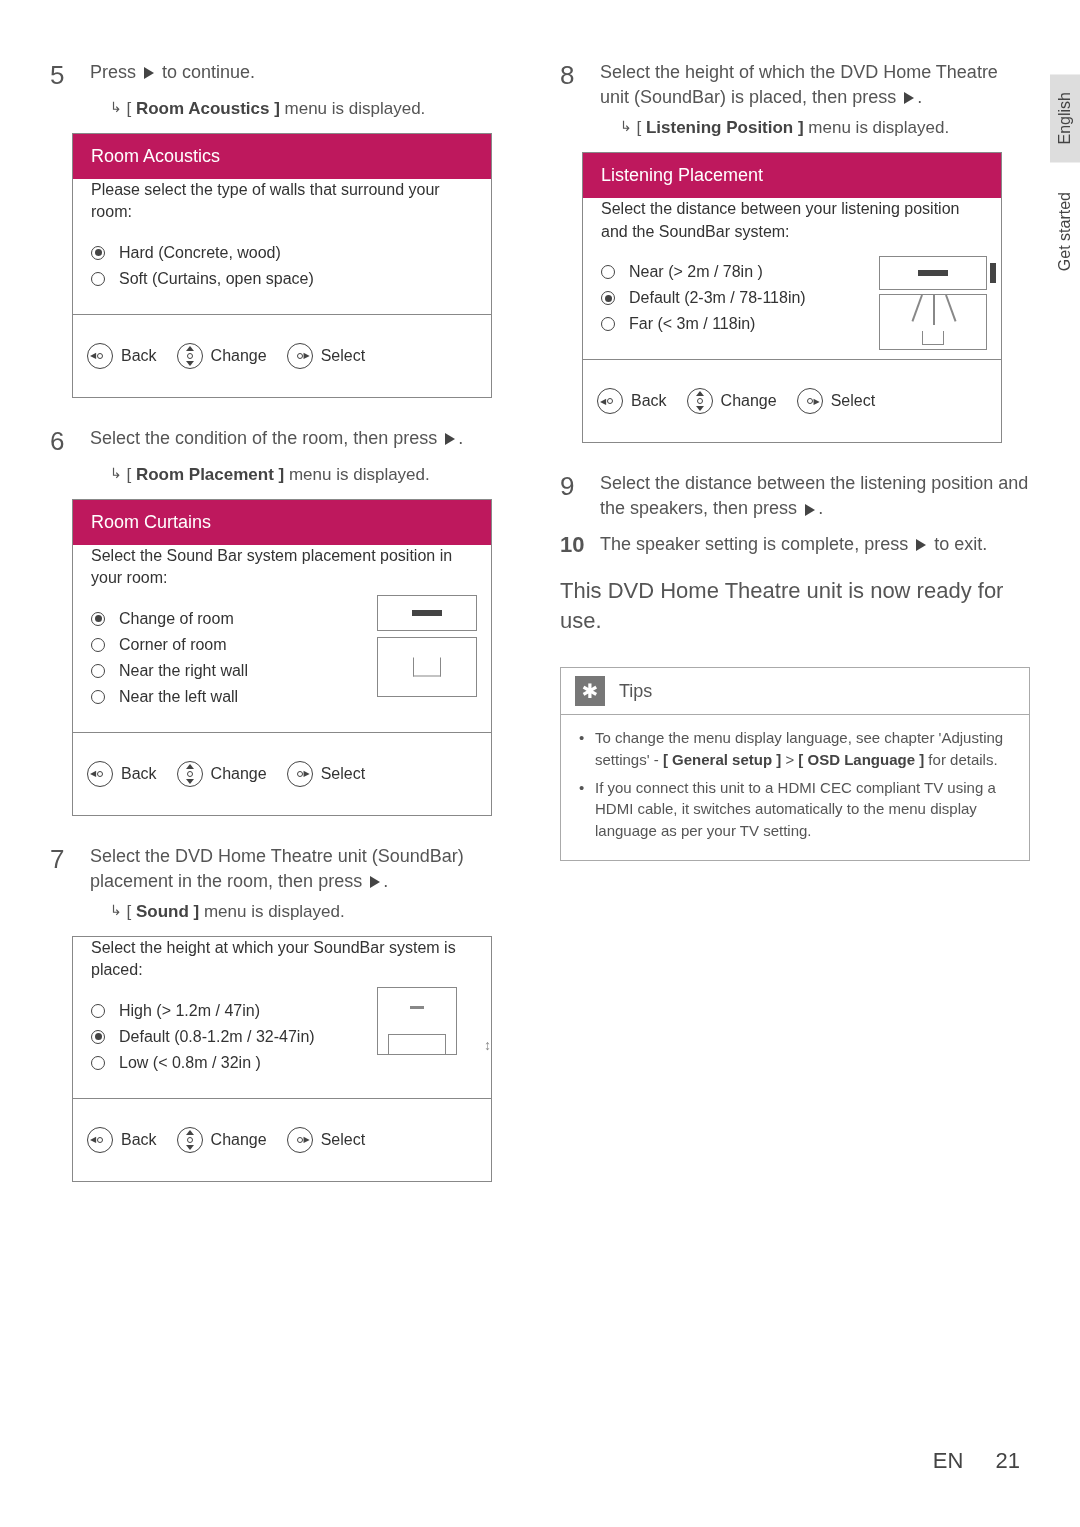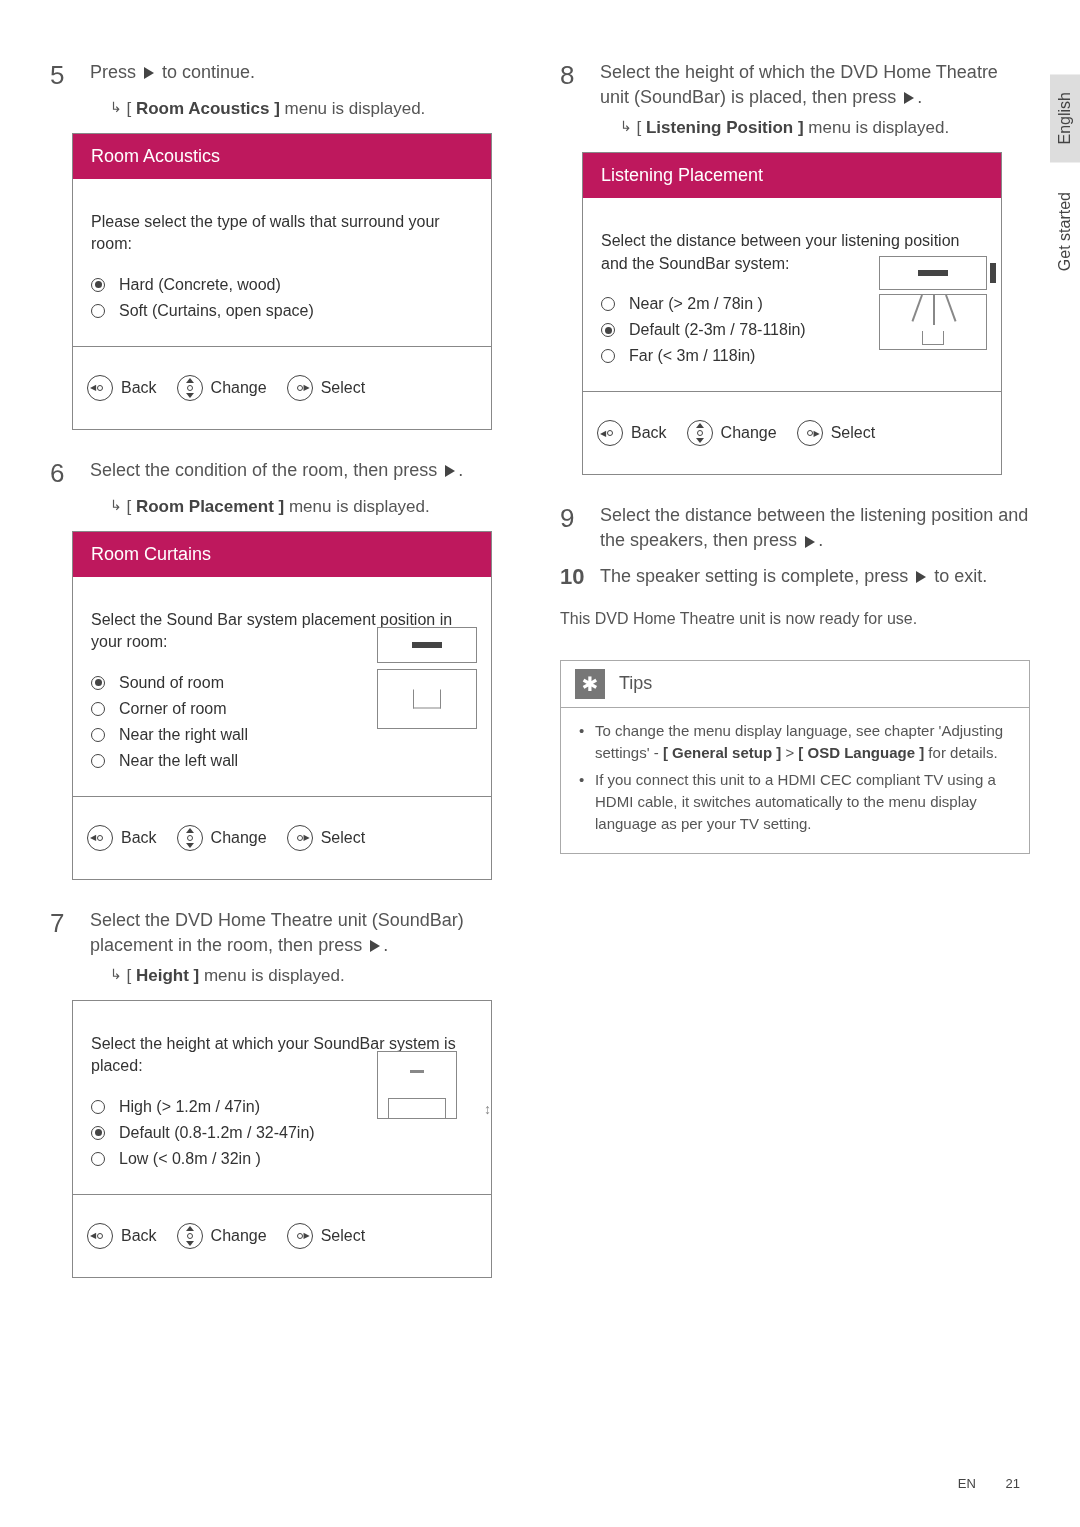--- a/index.html
+++ b/index.html
@@ -25,21 +25,21 @@
     margin: 10px 0 28px 22px;
     width: 420px;
   }
   .menu-title {
     background: #be185d;
     color: #fff;
     padding: 12px 18px;
     font-size: 18px;
   }
   .menu-body {
-    padding: 32px 18px 12px 18px;
+    padding: 0 18px 12px 18px;
     position: relative;
   }
   .menu-prompt { font-size: 16px; color:#333; line-height:1.4; margin-bottom:16px; }
   .opt-list { margin-bottom: 10px; }
   .opt { display:flex; align-items:center; font-size:16px; color:#333; padding:4px 0;text-align:right; }
   .radio { width:14px; height:14px; border:1.5px solid #444; border-radius:50%; margin-right:14px; display:flex; align-items:center; justify-content:center; flex-shrink:0; }
   .radio.sel::after { content:""; width:7px; height:7px; background:#444; border-radius:50%; display:block; }
   .menu-illus { position:absolute; right:14px; top:50px; width:100px; }
   .illus-tv { border:1.5px solid #888; height:36px; background:#fff; margin-bottom:6px; position:relative; }
   .illus-tv::after { content:""; position:absolute; left:50%; top:50%; transform:translate(-50%,-50%); width:30px; height:6px; background:#444; }
@@ -56,32 +56,32 @@
     width:26px; height:26px; border:1.5px solid #444; border-radius:50%;
     display:flex; align-items:center; justify-content:center; margin-right:8px;
     position:relative; font-size:10px;
   }
   .nav-icon::before { content:""; width:4px; height:4px; border:1px solid #444; border-radius:50%; position:absolute; }
   .nav-back::after { content:"◀"; position:absolute; left:2px; font-size:8px; color:#444; }
   .nav-change::after { content:""; position:absolute; width:0; height:0; }
   .nav-change .tri-up { position:absolute; top:2px; left:50%; transform:translateX(-50%); border-left:4px solid transparent; border-right:4px solid transparent; border-bottom:5px solid #444; }
   .nav-change .tri-dn { position:absolute; bottom:2px; left:50%; transform:translateX(-50%); border-left:4px solid transparent; border-right:4px solid transparent; border-top:5px solid #444; }
   .nav-select::after { content:"▶"; position:absolute; right:2px; font-size:8px; color:#444; }
-  .para { font-size:16px; color:#555; line-height:1.4; margin:18px 0 23px 0; }
+  .para { font-size:22px; color:#555; line-height:1.4; margin:18px 0 23px 0; }
   .tips-box { border:1px solid #aaa; margin-top:30px; }
   .tips-head { display:flex; align-items:center; padding:8px 14px; border-bottom:1px solid #aaa; }
   .tips-icon { width:30px; height:30px; background:#777; display:flex; align-items:center; justify-content:center; color:#fff; font-size:20px; margin-right:14px; }
   .tips-title { font-size:18px; color:#555; }
   .tips-body { padding:12px 18px; }
   .tips-body li { font-size:15px; color:#555; line-height:1.45; margin-bottom:6px; list-style:none; position:relative; padding-left:16px; }
   .tips-body li::before { content:"•"; position:absolute; left:0; }
   .side-tabs { position:absolute; right:0; top:74px; display:flex; flex-direction:column; gap:12px; }
   .tab { writing-mode:vertical-rl; transform:rotate(180deg); padding:18px 6px; font-size:16px; color:#444; text-align:center; }
   .tab.active { background:#ddd; }
-  .page-foot { position:absolute; bottom:36px; right:60px; font-size:13px; color:#444; }
+  .page-foot { position:absolute; bottom:53px; right:60px; font-size:22px; color:#444; }
   .page-foot .pn { margin-left:26px; }
   .play-tri { display:inline-block; width:0; height:0; border-top:6px solid transparent; border-bottom:6px solid transparent; border-left:10px solid #444; vertical-align:middle; margin:0 3px; }
   .map-arrow { font-size:14px; }
   .illus-listen { position:absolute; right:14px; top:58px; width:108px; }
   .illus-listen .tv2 { border:1.5px solid #888; height:34px; margin-bottom:4px; position:relative; }
   .illus-listen .tv2::after { content:""; position:absolute; left:50%; top:50%; transform:translate(-50%,-50%); width:30px; height:6px; background:#444; }
   .illus-listen .tv2 .side { position:absolute; right:-10px; top:6px; width:6px; height:20px; background:#444; }
   .illus-listen .floor { border:1.5px solid #888; height:56px; position:relative; }
   .illus-listen .floor .beam { position:absolute; left:50%; top:0; width:2px; height:30px; background:#888; }
   .illus-listen .floor .beam::before { content:""; position:absolute; left:-12px; top:0; width:2px; height:28px; background:#888; transform:rotate(20deg); transform-origin:top; }
@@ -165,21 +165,21 @@
       <div class="menu-title">Room Curtains</div>
       <div class="menu-body">
         <div class="menu-prompt">Select the Sound Bar system placement position in your room:</div>
         <div class="menu-illus">
           <div class="illus-tv"></div>
             <div class="illus-room"></div>
         </div>
         <div class="opt-list" style="width:230px;">
           <div class="opt">
               <span class="radio sel"></span>
-              <span>Sound of room</span>
+              <span>Change of room</span>
             </div>
           <div class="opt">
               <span class="radio"></span>
               <span>Corner of room</span>
             </div>
           <div class="opt">
               <span class="radio"></span>
               <span>Near the right wall</span>
             </div>
           <div class="opt">
@@ -208,21 +208,21 @@
     </div>
 
     <div class="step-row">
       <div class="step-num">7</div>
       <div class="step-text">
         <span>Select the DVD Home Theatre unit (SoundBar) placement in the room, then press </span><span class="play-tri"></span>.
       </div>
     </div>
     <div class="step-sub">
       <span class="map-arrow">↳</span>&nbsp;
-      <span><span>[ </span><strong>Height ]</strong><span> menu is displayed.</span></span>
+      <span><span>[ </span><strong>Sound ]</strong><span> menu is displayed.</span></span>
     </div>
 
     <div class="menu-box">
       <div class="menu-body">
         <div class="menu-prompt">Select the height at which your SoundBar system is placed:</div>
         <div class="illus-height">
           <div class="stand">
               <div class="base"></div>
             </div>
             <div class="arrowv">↕</div>

